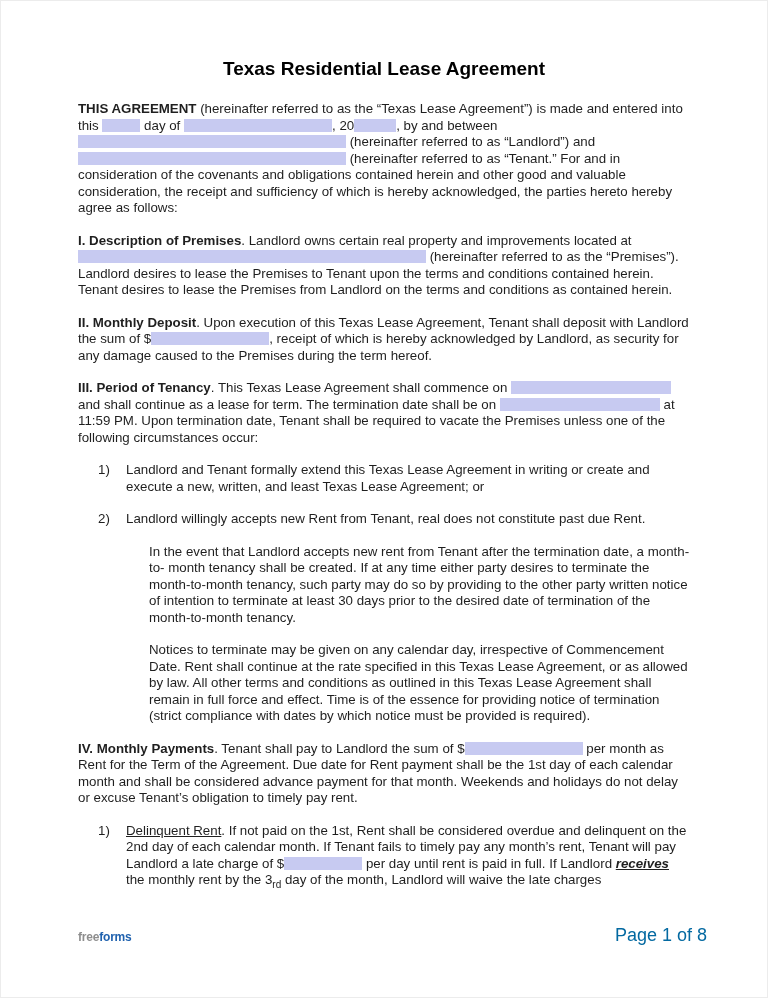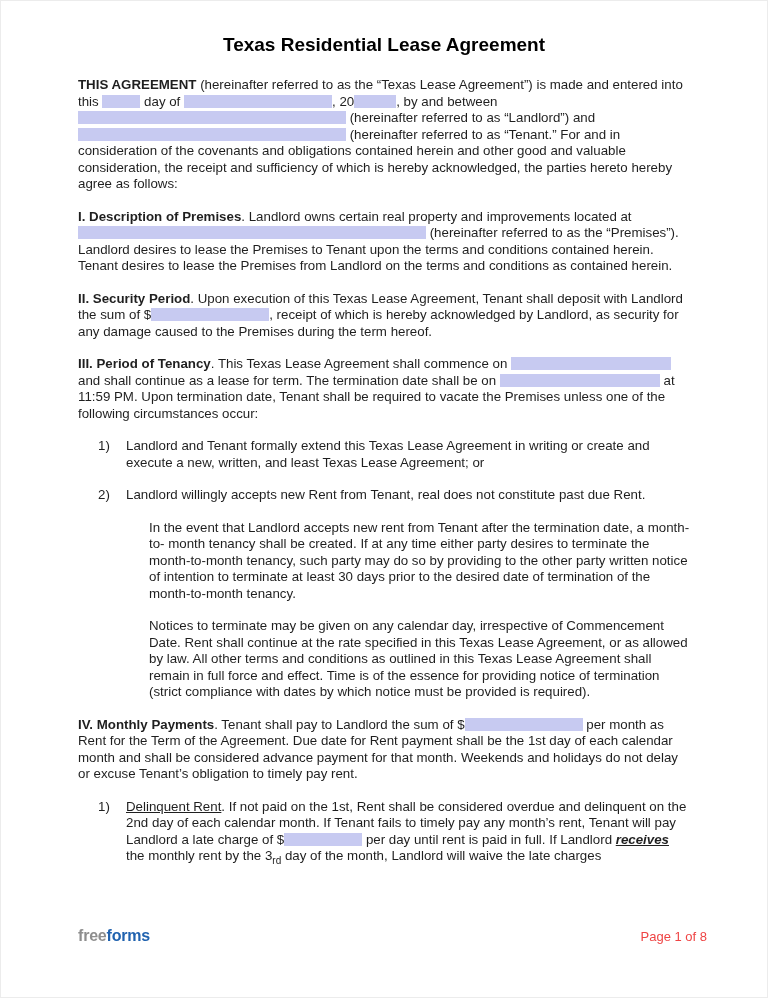--- a/index.html
+++ b/index.html
@@ -9,21 +9,21 @@
     height: 998px;
     margin: 0 auto;
     background: #ffffff;
     border: 1px solid #ececec;
     box-sizing: border-box;
     font-family: "Liberation Sans", sans-serif;
     font-size: 13.3px;
     line-height: 16.5px;
     color: #1f1f1f;
   }
-  .content { padding: 32px 77px 0 77px; }
+  .content { padding: 56px 77px 0 77px; }
   h1.doc-title {
     font-size: 19px;
     line-height: 24px;
     text-align: center;
     margin: 0 0 20px 0;
     font-weight: bold;
     color: #000;
   }
   p.para { margin: 0 0 16px 0; }
   b { font-weight: bold; }
@@ -59,41 +59,41 @@
   .footer {
     position: absolute;
     left: 77px;
     right: 60px;
     bottom: 52px;
     display: flex;
     justify-content: space-between;
     align-items: baseline;
   }
   .brand {
-    font-size: 16px;
+    font-size: 12px;
     font-weight: bold;
     letter-spacing: -0.2px;
   }
   .brand .free  { color: var(--brand-gray, #8e8e8e); }
   .brand .forms { color: var(--brand-blue, #2062af); }
-  .page-num { font-size: 13px; color: #ef4444; }
+  .page-num { font-size: 18px; color: #0369a1; }
 </style>
 </head>
 <body>
 
 <div class="page">
   <div class="content">
 
     <h1 class="doc-title">Texas Residential Lease Agreement</h1>
 
     <p class="para"><b>THIS AGREEMENT</b><span> (hereinafter referred to as the “Texas Lease Agreement”) is made and entered into this </span><span class="blank w38"></span><span> day of </span><span class="blank w148"></span><span>, 20</span><span class="blank w42"></span><span>, by and between </span><span class="blank w268"></span><span> (hereinafter referred to as “Landlord”) and </span><span class="blank w268"></span><span> (hereinafter referred to as “Tenant.” For and in consideration of the covenants and obligations contained herein and other good and valuable consideration, the receipt and sufficiency of which is hereby acknowledged, the parties hereto hereby agree as follows:</span></p>
 
     <p class="para"><b>I. Description of Premises</b><span>.  Landlord owns certain real property and improvements located at </span><span class="blank w348"></span><span> (hereinafter referred to as the “Premises”). Landlord desires to lease the Premises to Tenant upon the terms and conditions contained herein. Tenant desires to lease the Premises from Landlord on the terms and conditions as contained herein.</span></p>
 
-    <p class="para"><b>II. Security Period</b><span>.  Upon execution of this Texas Lease Agreement, Tenant shall deposit with Landlord the sum of $</span><span class="blank w118"></span><span>, receipt of which is hereby acknowledged by Landlord, as security for any damage caused to the Premises during the term hereof.</span></p>
+    <p class="para"><b>II. Monthly Deposit</b><span>.  Upon execution of this Texas Lease Agreement, Tenant shall deposit with Landlord the sum of $</span><span class="blank w118"></span><span>, receipt of which is hereby acknowledged by Landlord, as security for any damage caused to the Premises during the term hereof.</span></p>
 
     <p class="para"><b>III. Period of Tenancy</b><span>.  This Texas Lease Agreement shall commence on </span><span class="blank w160"></span><span> and shall continue as a lease for term. The termination date shall be on </span><span class="blank w160"></span><span> at 11:59 PM. Upon termination date, Tenant shall be required to vacate the Premises unless one of the following circumstances occur:</span></p>
 
     <div class="list-item">
       <span class="list-num">1)</span>
       <span class="list-text">Landlord and Tenant formally extend this Texas Lease Agreement in writing or create and execute a new, written, and least Texas Lease Agreement; or</span>
     </div>
 
     <div class="list-item">
       <span class="list-num">2)</span>

